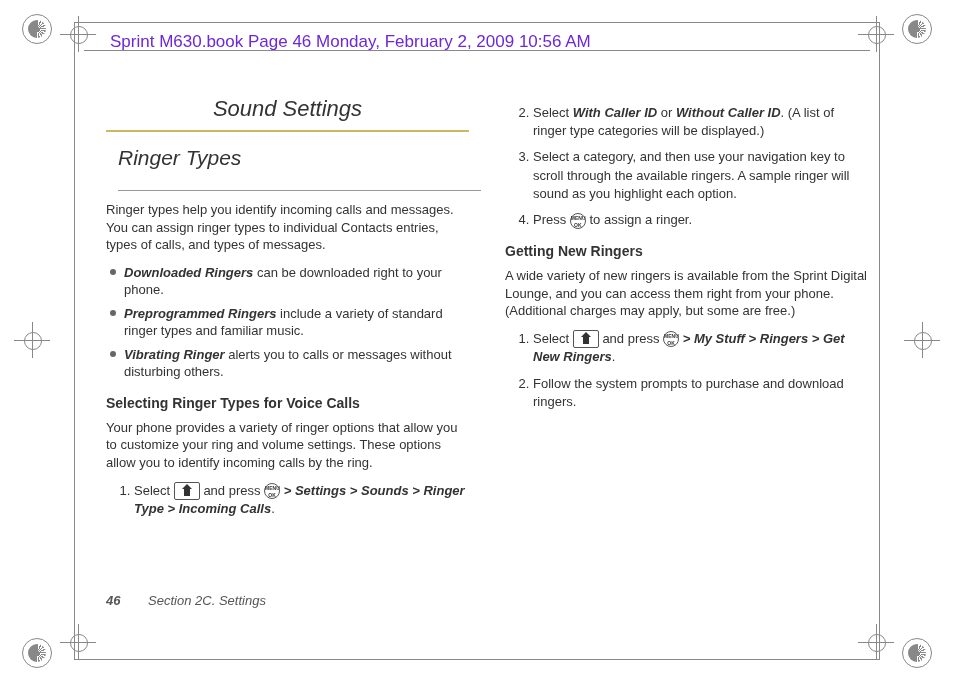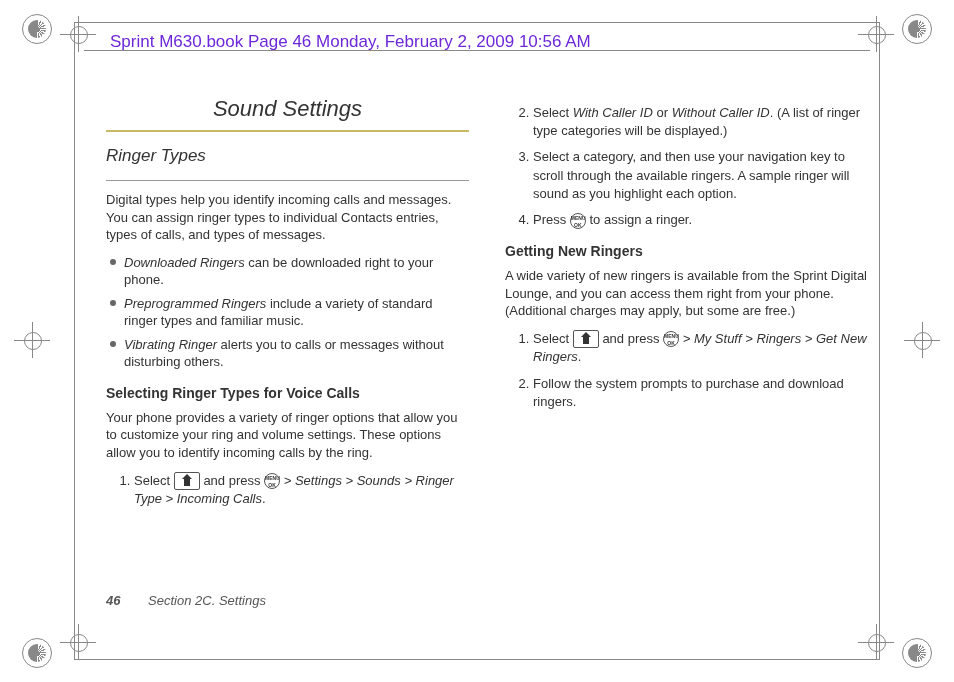--- a/index.html
+++ b/index.html
@@ -105,24 +105,24 @@
     text-align: center;
   }
   .section-rule {
     border: none;
     border-top: 2px solid #c9b865;
     margin: 0 0 14px 0;
   }
   h2.subhead {
     font-style: italic;
     font-weight: 500;
-    font-size: 17px;
-    margin: 0 0 4px 0;
+    font-size: 21px;
+    margin: 0 0 4px 12px;
     border-bottom: 1px solid #999;
-    padding-bottom: 14px;
+    padding-bottom: 20px;
     display: inline-block;
     width: 100%;
   }
   h3.subsub {
     font-weight: 600;
     font-size: 14px;
     margin: 14px 0 8px 0;
   }
   p {
     margin: 6px 0 10px 0;
@@ -143,21 +143,21 @@
     content: "";
     position: absolute;
     left: 4px;
     top: 5px;
     width: 6px;
     height: 6px;
     border-radius: 50%;
     background: #666;
   }
   .bi {
-    font-weight: normal;
+    font-weight: bold;
     font-style: italic;
   }
   ol.steps {
     padding-left: 28px;
     margin: 6px 0;
   }
   ol.steps li {
     margin: 8px 0;
     line-height: 1.4;
   }
@@ -251,21 +251,21 @@
 <div class="frame"></div>
 <div class="header-info">Sprint M630.book  Page 46  Monday, February 2, 2009  10:56 AM</div>
 <div class="header-rule"></div>
 
 <div class="page">
   <div class="col">
     <h1 class="section-title">Sound Settings</h1>
     <hr class="section-rule">
 
     <h2 class="subhead">Ringer Types</h2>
-    <p>Digital types help you identify incoming calls and messages. You can assign ringer types to individual Contacts entries, types of calls, and types of messages.</p>
+    <p>Ringer types help you identify incoming calls and messages. You can assign ringer types to individual Contacts entries, types of calls, and types of messages.</p>
 
     <ul class="bullets">
       <li><span class="bi">Downloaded Ringers</span><span> can be downloaded right to your phone.</span></li>
       <li><span class="bi">Preprogrammed Ringers</span><span> include a variety of standard ringer types and familiar music.</span></li>
       <li><span class="bi">Vibrating Ringer</span><span> alerts you to calls or messages without disturbing others.</span></li>
     </ul>
 
     <h3 class="subsub">Selecting Ringer Types for Voice Calls</h3>
     <p>Your phone provides a variety of ringer options that allow you to customize your ring and volume settings. These options allow you to identify incoming calls by the ring.</p>
 

